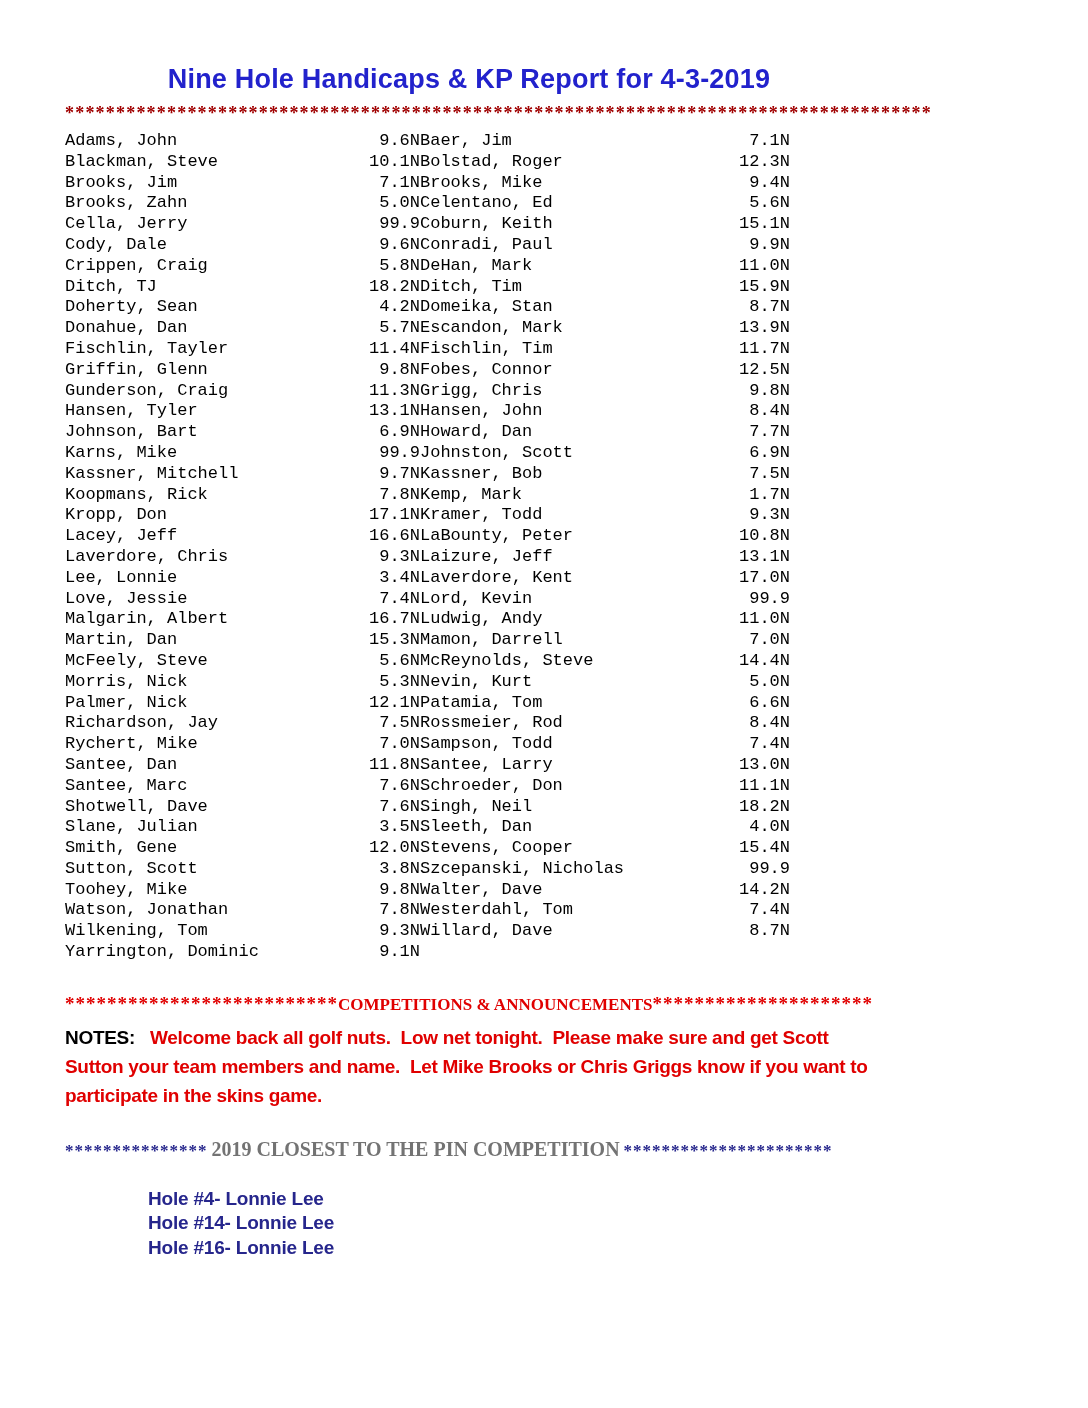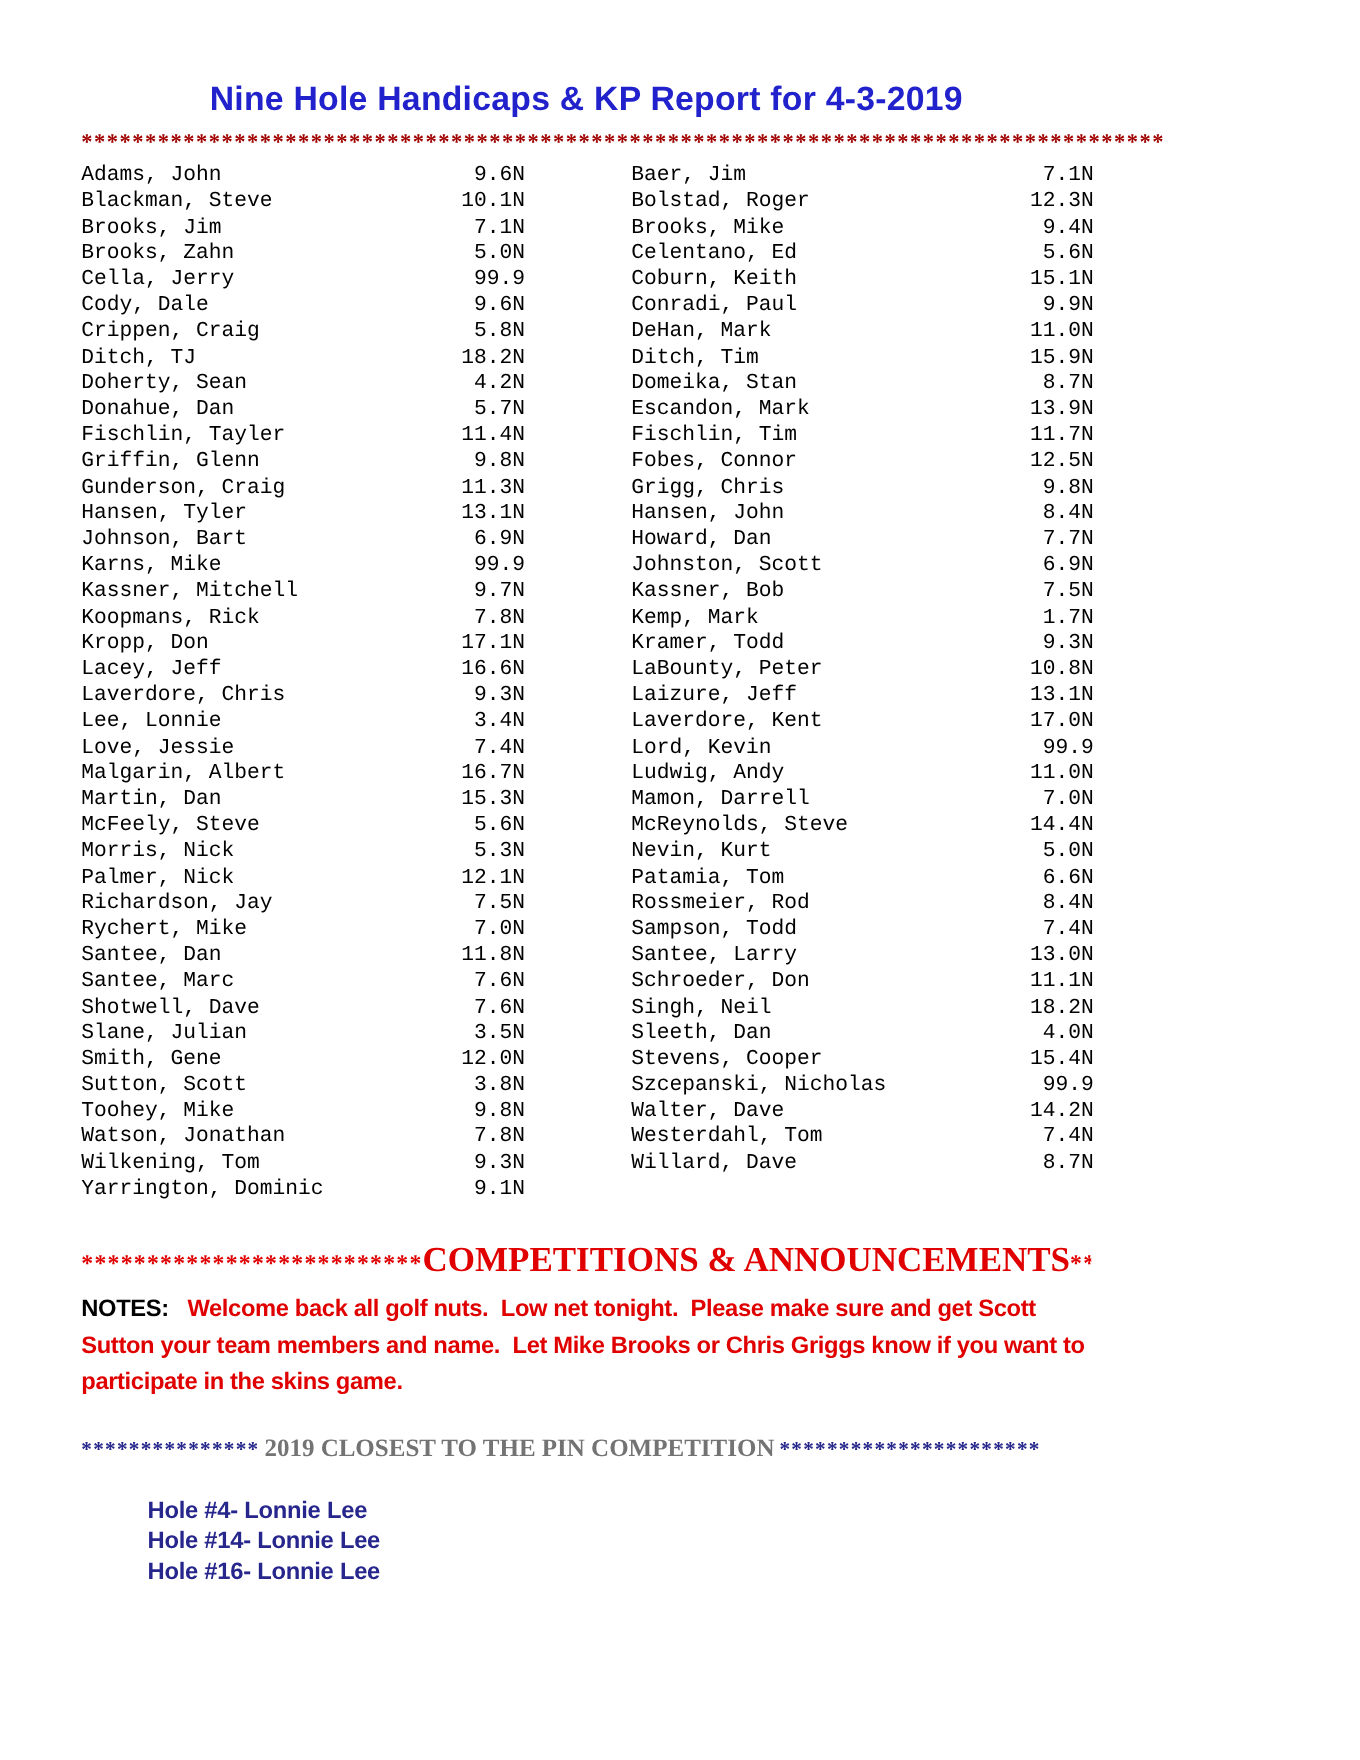--- a/index.html
+++ b/index.html
@@ -6,45 +6,45 @@
   html,body { width:1088px; height:1408px; background:#ffffff; font-family:"Liberation Sans",sans-serif; }
   .page { width:931px; height:1408px; padding:64px 58px 0 65px; overflow:hidden; }
 
   .title { text-align:center; font-family:"Liberation Sans",sans-serif; font-weight:bold;
            font-size:27px; color:#2222cc; letter-spacing:0.2px; }
 
   .star-line { font-family:"Liberation Serif",serif; font-weight:bold; white-space:nowrap; overflow:hidden; }
   .top-divider { color:#a00000; font-size:18px; letter-spacing:1.2px; width:905px; margin-top:6px;
                  transform:translateY(2px); }
 
-  .roster { display:grid; grid-template-columns:355px 370px; column-gap:85px; margin-top:9px;
+  .roster { display:grid; grid-template-columns:355px 370px; margin-top:9px;
             font-family:"Liberation Mono","DejaVu Sans Mono",monospace; font-size:17px; color:#000; }
   .r-col { display:block; }
   .r-row { display:flex; justify-content:space-between; line-height:20.8px; }
   .r-name { white-space:nowrap; }
   .r-hcp  { white-space:nowrap; text-align:right; }
 
   .comp-line { margin-top:30px; white-space:nowrap; overflow:hidden; }
   .comp-line .stars { font-family:"Liberation Serif",serif; font-weight:bold; color:#e00000;
                       font-size:19px; letter-spacing:1px; vertical-align:baseline; }
   .comp-heading { font-family:"Liberation Serif",serif; font-weight:bold; color:#e00000;
-                  font-size:28px; border-bottom:2.5px solid #e00000; padding-bottom:1px; }
+                  font-size:17px; border-bottom:2.5px solid #e00000; padding-bottom:1px; }
 
   .notes { margin-top:8px; max-width:945px; font-weight:bold; font-size:19px; line-height:29px;
            letter-spacing:-0.3px; white-space:pre-wrap; }
   .notes-label { color:#000000; }
   .notes-text  { color:#e00000; }
 
   .kp-line { margin-top:28px; white-space:nowrap; overflow:hidden; }
   .kp-line .stars { font-family:"Liberation Serif",serif; font-weight:bold; color:#26268c;
                     font-size:17px; letter-spacing:1px; }
   .kp-heading { font-family:"Liberation Serif",serif; font-weight:bold; color:#737373;
                 font-size:20px; border-bottom:2.5px solid #26268c; padding-bottom:1px; margin:0 4px; }
 
-  .kp-winners { margin-top:26px; margin-left:53px; }
+  .kp-winners { margin-top:26px; margin-left:83px; }
   .kp-winner  { font-weight:bold; color:#26268c; font-size:19px; line-height:24.6px;
                 letter-spacing:-0.2px; }
 </style>
 </head>
 <body>
 
 <div class="page">
 
   <div class="title">Nine Hole Handicaps &amp; KP Report for 4-3-2019</div>
 

